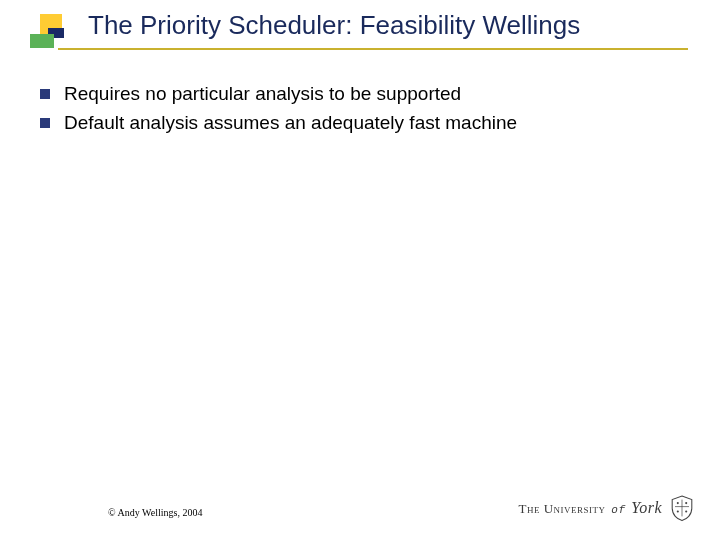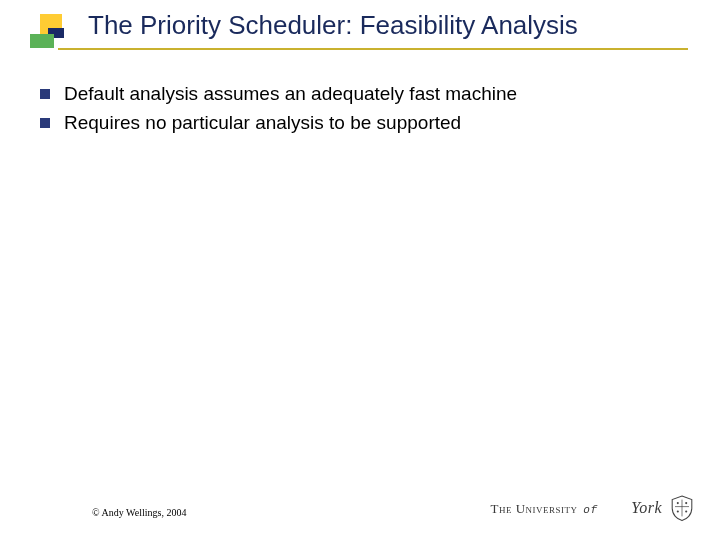--- a/index.html
+++ b/index.html
@@ -82,21 +82,21 @@
     margin-right: 14px;
     flex-shrink: 0;
   }
   .bullet-text {
     font-size: 19px;
     color: #000000;
     line-height: 1.3;
   }
   .copyright {
     position: absolute;
-    left: 92px;
+    left: 108px;
     bottom: 22px;
     font-family: "Times New Roman", serif;
     font-size: 10px;
     color: #000000;
   }
   .uni-logo {
     position: absolute;
     right: 24px;
     bottom: 18px;
     display: flex;
@@ -114,50 +114,49 @@
   }
   .uni-text .of {
     font-style: italic;
     font-size: 11px;
     margin: 0 2px;
     font-family: Liberation Mono, monospace;
   }
   .uni-text .york {
     font-style: italic;
     font-size: 16px;
-    margin-left: 28px;
   }
   .crest {
     margin-left: 6px;
     width: 28px;
     height: 28px;
   }
 </style>
 </head>
 <body>
 
 <div class="slide">
 
   <div class="title-decoration">
     <div class="deco-yellow-top"></div>
     <div class="deco-navy"></div>
     <div class="deco-green"></div>
   </div>
   <div class="title-line"></div>
 
-  <div class="title">The Priority Scheduler: Feasibility Analysis</div>
+  <div class="title">The Priority Scheduler: Feasibility Wellings</div>
 
   <div class="bullets">
     <div class="bullet-row">
       <div class="bullet-square"></div>
-      <div class="bullet-text">Default analysis assumes an adequately fast machine</div>
+      <div class="bullet-text">Requires no particular analysis to be supported</div>
     </div>
     <div class="bullet-row">
       <div class="bullet-square"></div>
-      <div class="bullet-text">Requires no particular analysis to be supported</div>
+      <div class="bullet-text">Default analysis assumes an adequately fast machine</div>
     </div>
   </div>
 
   <div class="copyright">© Andy Wellings, 2004</div>
 
   <div class="uni-logo">
     <span class="uni-text">
       <span class="smallcaps">The University</span>
       <span class="of">of</span>
       <span class="york">York</span>

